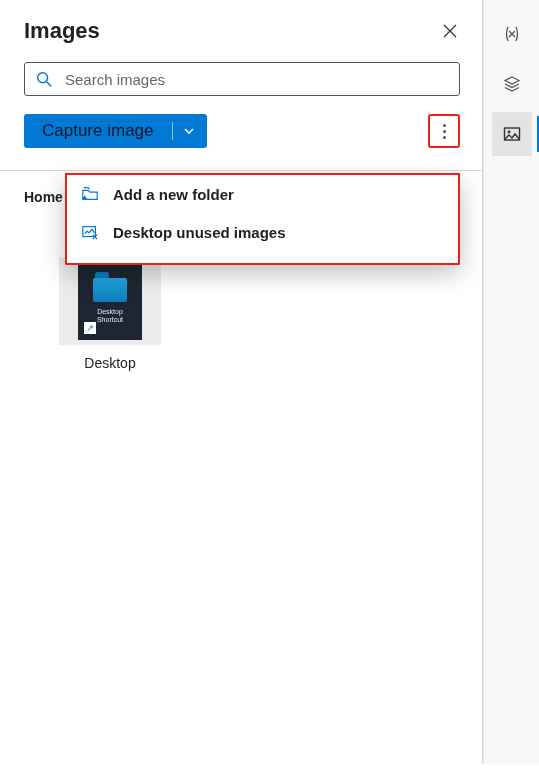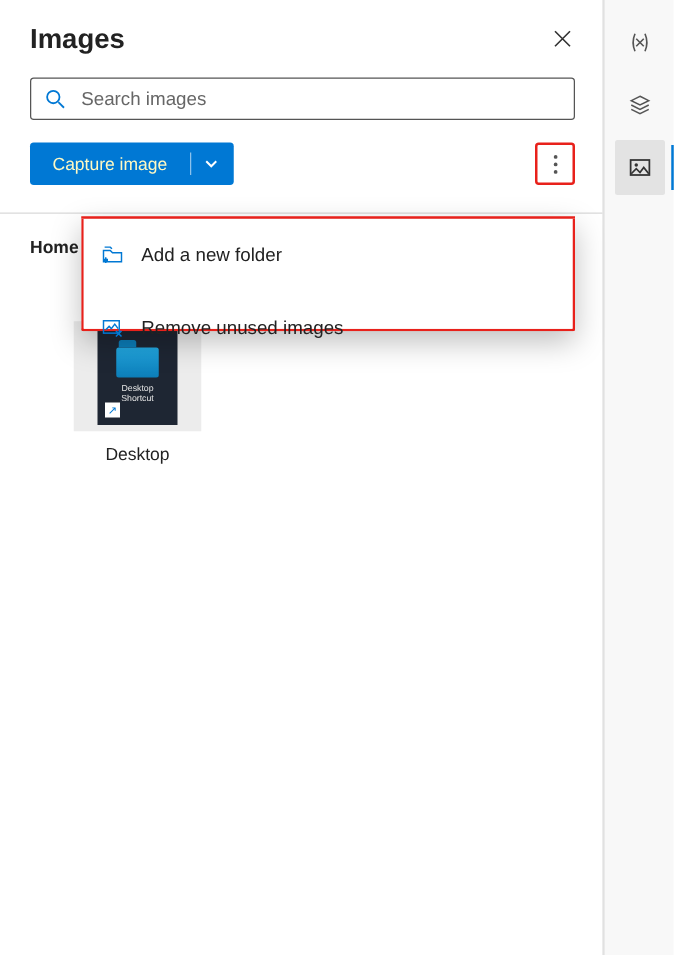--- a/index.html
+++ b/index.html
@@ -14,30 +14,30 @@
   .hdr { display:flex; align-items:center; justify-content:space-between; margin-top:8px; margin-bottom:18px; }
   .hdr h1 { font-size:22px; font-weight:600; margin:0; }
   .close-x { width:20px; height:20px; cursor:pointer; display:flex; align-items:center; justify-content:center; color:#333; }
   
   .search-wrap { display:flex; align-items:center; border:1px solid #555; border-radius:3px; height:34px; padding:12px 10px; margin-bottom:18px; }
   .search-wrap svg { flex:0 0 auto; color:#0078D4; margin-right:10px; }
   .search-wrap input { border:none; outline:none; font-size:15px; flex:1; background:transparent; color:#333; }
   .search-wrap input::placeholder { color:#666; }
   
   .capture-row { display:flex; align-items:center; justify-content:space-between; margin-bottom:22px; }
-  .capture-btn { background:#0078D4; color:#fef9c3; border:none; height:34px; border-radius:3px; display:flex; align-items:center; padding:0 0 0 18px; cursor:pointer; font-size:14px; }
+  .capture-btn { background:#0078D4; color:#0f172a; border:none; height:34px; border-radius:3px; display:flex; align-items:center; padding:0 0 0 18px; cursor:pointer; font-size:17px; }
   .capture-btn .divider { width:1px; height:18px; background:rgba(255,255,255,0.55); margin:0 10px 0 18px; }
   .capture-btn .chev { padding-right:12px; display:flex; align-items:center; }
   .more-btn-wrap { border:2px solid #E8211B; border-radius:3px; padding:2px;}
   .more-btn { width:24px; height:26px; display:flex; flex-direction:column; align-items:center; justify-content:center; gap:3px; cursor:pointer; }
   .more-btn .dot { width:3px; height:3px; border-radius:50%; background:#555; }
   
   .menu { position:absolute; left:65px; top:175px; right:22px; background:#fff; border:2px solid #E8211B; box-shadow:0 8px 24px rgba(0,0,0,0.25); border-top:none; border-radius:0 0 2px 2px; z-index:50; height:90px;}
   .menu::before { content:""; position:absolute; left:-2px; right:-2px; top:-2px; height:2px; background:#E8211B; }
-  .menu-item { display:flex; align-items:center; padding:20px 14px; cursor:pointer; font-size:15px; color:#222; }
+  .menu-item { display:flex; align-items:center; padding:10px 14px; cursor:pointer; font-size:15px; color:#222;font-weight:bold; }
   .menu-item svg { flex:0 0 auto; color:#0078D4; margin-right:14px; }
   
   .content-top-border { border-top:1px solid #d9d9d9; margin-left:-24px; margin-right:-22px; }
   .breadcrumb { margin-top:18px; margin-bottom:12px; font-size:14px; font-weight:600; }
   .thumbs { display:flex; gap:20px; flex-wrap:wrap; margin-top: 40px; padding-left: 35px;}
   .thumb { width:102px; text-align:center; cursor:pointer; }
   .thumb .tile { width:102px; height:88px; background:#ececec; display:flex; align-items:center; justify-content:center; }
   .thumb .inner { width:64px; height:78px; background:#1e2633; display:flex; flex-direction:column; align-items:center; justify-content:center; position:relative; }
   .thumb .folder { width:34px; height:24px; border-radius:2px; background:linear-gradient(180deg,#22a7e0,#0c7db8); position:relative; margin-bottom:6px;}
   .thumb .folder::before { content:""; position:absolute; top:-6px; left:2px; width:14px; height:6px; background:#0c7db8; border-radius:2px 2px 0 0; }
@@ -114,21 +114,21 @@
             <path d="M4 13 v4 M2 15 h4" stroke="currentColor" stroke-width="1.3" fill="none"></path>
           </svg>
         <span>Add a new folder</span>
       </div>
       <div class="menu-item">
         <svg width="18" height="18" viewBox="0 0 20 20">
             <rect x="2" y="4" width="14" height="11" stroke="currentColor" stroke-width="1.3" fill="none"></rect>
             <path d="M4 12 l3 -3 l2 2 l3 -4 l3 4" stroke="currentColor" stroke-width="1.3" fill="none"></path>
             <path d="M13 13 l5 5 M18 13 l-5 5" stroke="currentColor" stroke-width="1.3" fill="none"></path>
           </svg>
-        <span>Remove unused images</span>
+        <span>Desktop unused images</span>
       </div>
     </div>
 
   </div>
 
   <div class="right-rail">
     <div class="rail-btn" title="Variables">
       <svg width="20" height="20" viewBox="0 0 20 20">
           <path d="M6 3 q-3 7 0 14 M14 3 q3 7 0 14 M7 7 l6 6 M13 7 l-6 6" stroke="#555" stroke-width="1.3" fill="none"></path>
         </svg>

